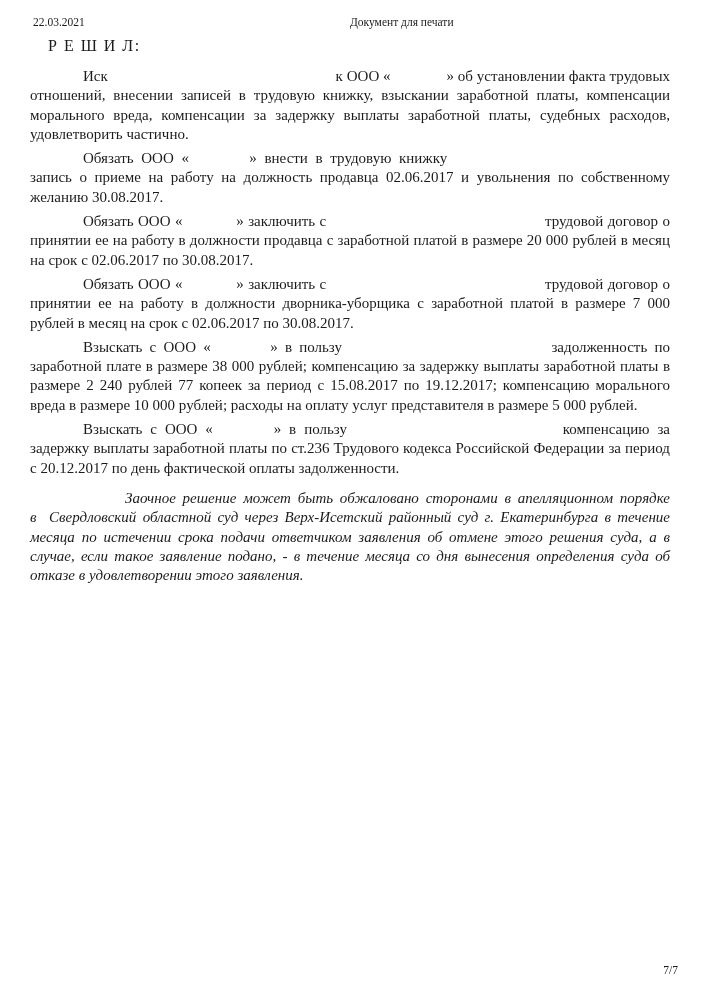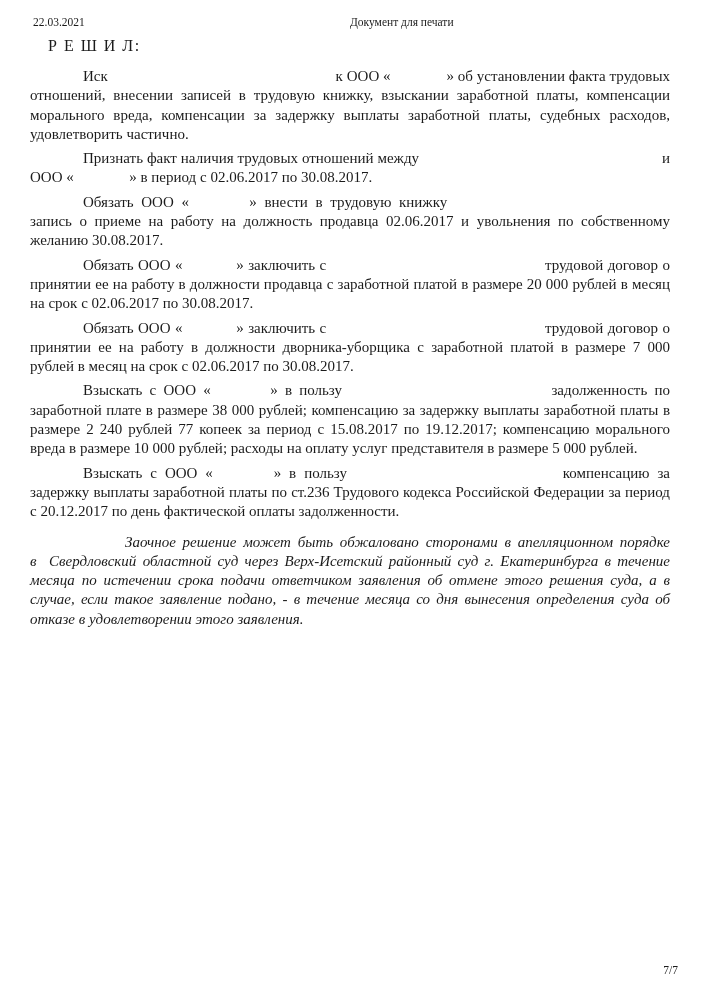--- a/index.html
+++ b/index.html
@@ -76,21 +76,20 @@
 <body>
 
 <div class="print-header-date">22.03.2021</div>
 
 <div class="print-header-title">Документ для печати</div>
 
 <div class="resolution-heading">Р Е Ш И Л:</div>
 
 <div class="document-body">
     <p>Иск <span class="gap" style="width: 220px;"></span> к ООО&nbsp;« <span class="gap" style="width: 48px;"></span> » об установлении факта трудовых отношений, внесении записей в трудовую книжку, взыскании заработной платы, компенсации морального вреда, компенсации за задержку выплаты заработной платы, судебных расходов, удовлетворить частично.</p>
-    <p>Признать факт наличия трудовых отношений между <span class="gap" style="width: 235px;"></span> и ООО&nbsp;« <span class="gap" style="width: 48px;"></span> » в период с 02.06.2017 по 30.08.2017.</p>
     <p>Обязать ООО&nbsp;« <span class="gap" style="width: 45px;"></span> » внести в трудовую книжку <span class="gap" style="width: 215px;"></span> запись о приеме на работу на должность продавца 02.06.2017 и увольнения по собственному желанию 30.08.2017.</p>
     <p>Обязать ООО&nbsp;« <span class="gap" style="width: 45px;"></span> » заключить с <span class="gap" style="width: 210px;"></span> трудовой договор о принятии ее на работу в должности продавца с заработной платой в размере 20&nbsp;000 рублей в месяц на срок с 02.06.2017 по 30.08.2017.</p>
     <p>Обязать ООО&nbsp;« <span class="gap" style="width: 45px;"></span> » заключить с <span class="gap" style="width: 210px;"></span> трудовой договор о принятии ее на работу в должности дворника-уборщика с заработной платой в размере 7&nbsp;000 рублей в месяц на срок с 02.06.2017 по 30.08.2017.</p>
     <p>Взыскать с ООО&nbsp;« <span class="gap" style="width: 45px;"></span> » в пользу <span class="gap" style="width: 195px;"></span> задолженность по заработной плате в размере 38&nbsp;000 рублей; компенсацию за задержку выплаты заработной платы в размере 2&nbsp;240 рублей 77 копеек за период с 15.08.2017 по 19.12.2017; компенсацию морального вреда в размере 10&nbsp;000 рублей; расходы на оплату услуг представителя в размере 5&nbsp;000 рублей.</p>
     <p>Взыскать с ООО&nbsp;« <span class="gap" style="width: 45px;"></span> » в пользу <span class="gap" style="width: 200px;"></span> компенсацию за задержку выплаты заработной платы по ст.236 Трудового кодекса Российской Федерации за период с 20.12.2017 по день фактической оплаты задолженности.</p>
     <p class="indent-large">Заочное решение может быть обжаловано сторонами в апелляционном порядке в&nbsp;&nbsp;Свердловский областной суд через Верх-Исетский районный суд г. Екатеринбурга в течение месяца по истечении срока подачи ответчиком заявления об отмене этого решения суда, а в случае, если такое заявление подано, - в течение месяца со дня вынесения определения суда об отказе в удовлетворении этого заявления.</p>
   </div>
 
 <div class="page-number">7/7</div>
 

